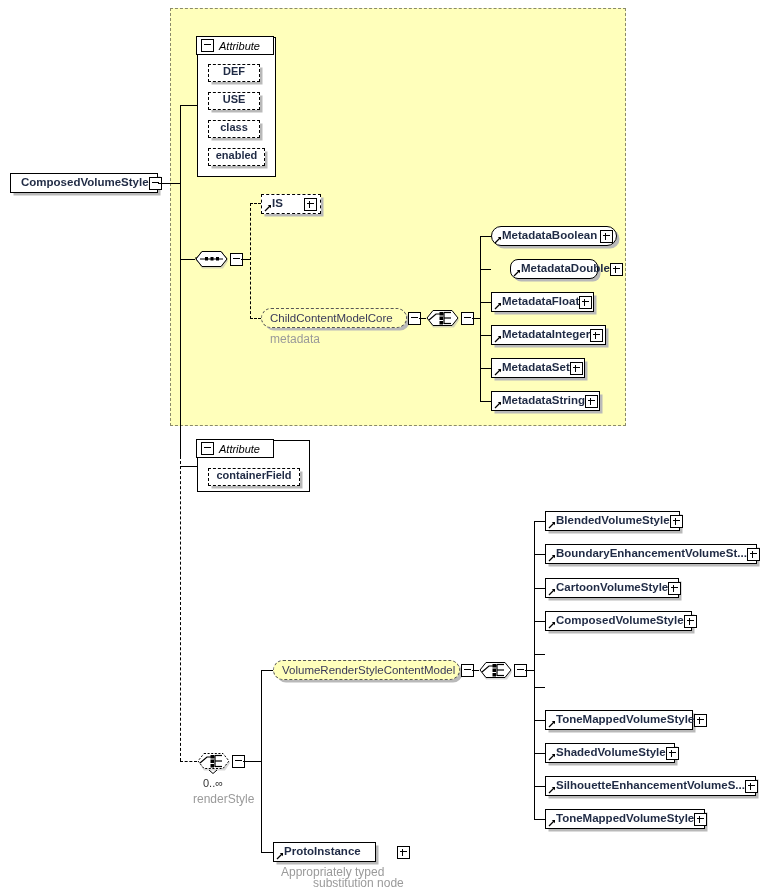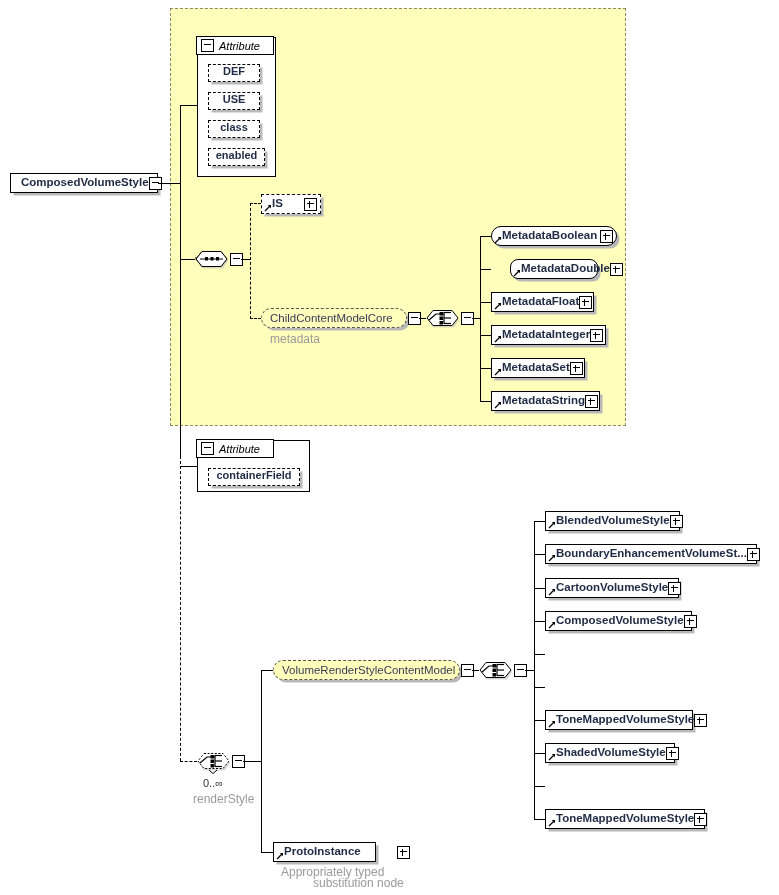--- a/index.html
+++ b/index.html
@@ -498,20 +498,28 @@
   <div class="elembox" style="left:545px; top:743px; width:130px;">
     <span class="label">ShadedVolumeStyle</span>
     <span class="pm plus" style="margin-left:auto;"></span>
     <svg class="refarrow" viewBox="0 0 8 8">
         <path d="M1 7 L6 2" stroke="#000" stroke-width="1.3" fill="none"></path>
         <polygon points="7,1 7,4.2 3.8,1" fill="#000"></polygon>
       </svg>
   </div>
 
   <div class="hline" style="left:534px; top:786px; width:11px;"></div>
+  <div class="elembox" style="left:545px; top:776px; width:211px;">
+    <span class="label">SilhouetteEnhancementVolumeS...</span>
+    <span class="pm plus" style="margin-left:auto;"></span>
+    <svg class="refarrow" viewBox="0 0 8 8">
+        <path d="M1 7 L6 2" stroke="#000" stroke-width="1.3" fill="none"></path>
+        <polygon points="7,1 7,4.2 3.8,1" fill="#000"></polygon>
+      </svg>
+  </div>
 
   <div class="hline" style="left:534px; top:819px; width:11px;"></div>
   <div class="elembox" style="left:545px; top:809px; width:160px;">
     <span class="label">ToneMappedVolumeStyle</span>
     <span class="pm plus" style="margin-left:auto;"></span>
     <svg class="refarrow" viewBox="0 0 8 8">
         <path d="M1 7 L6 2" stroke="#000" stroke-width="1.3" fill="none"></path>
         <polygon points="7,1 7,4.2 3.8,1" fill="#000"></polygon>
       </svg>
   </div>

